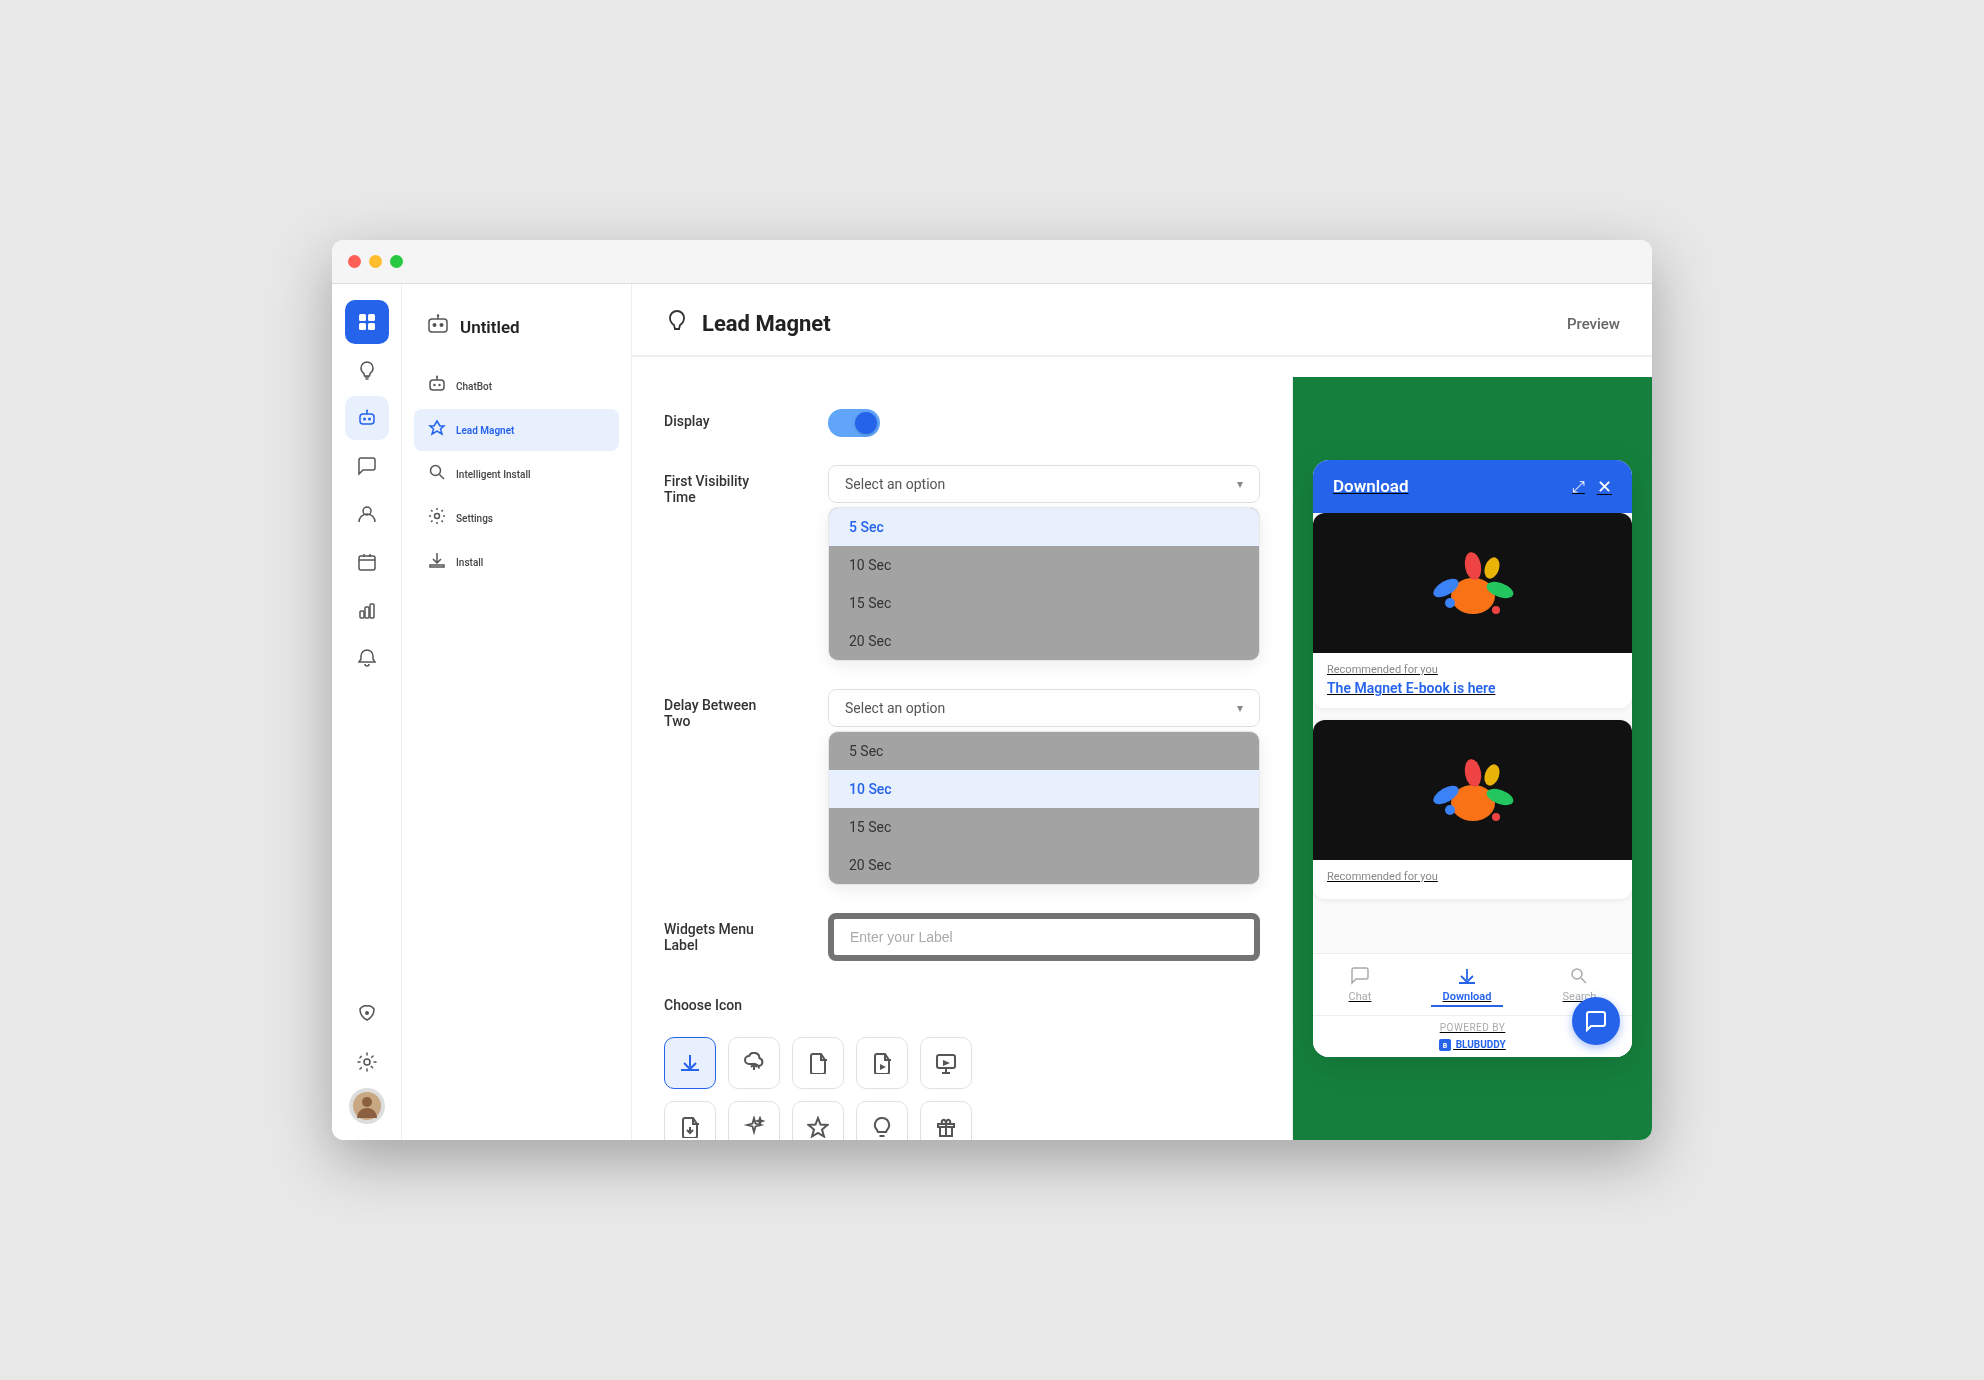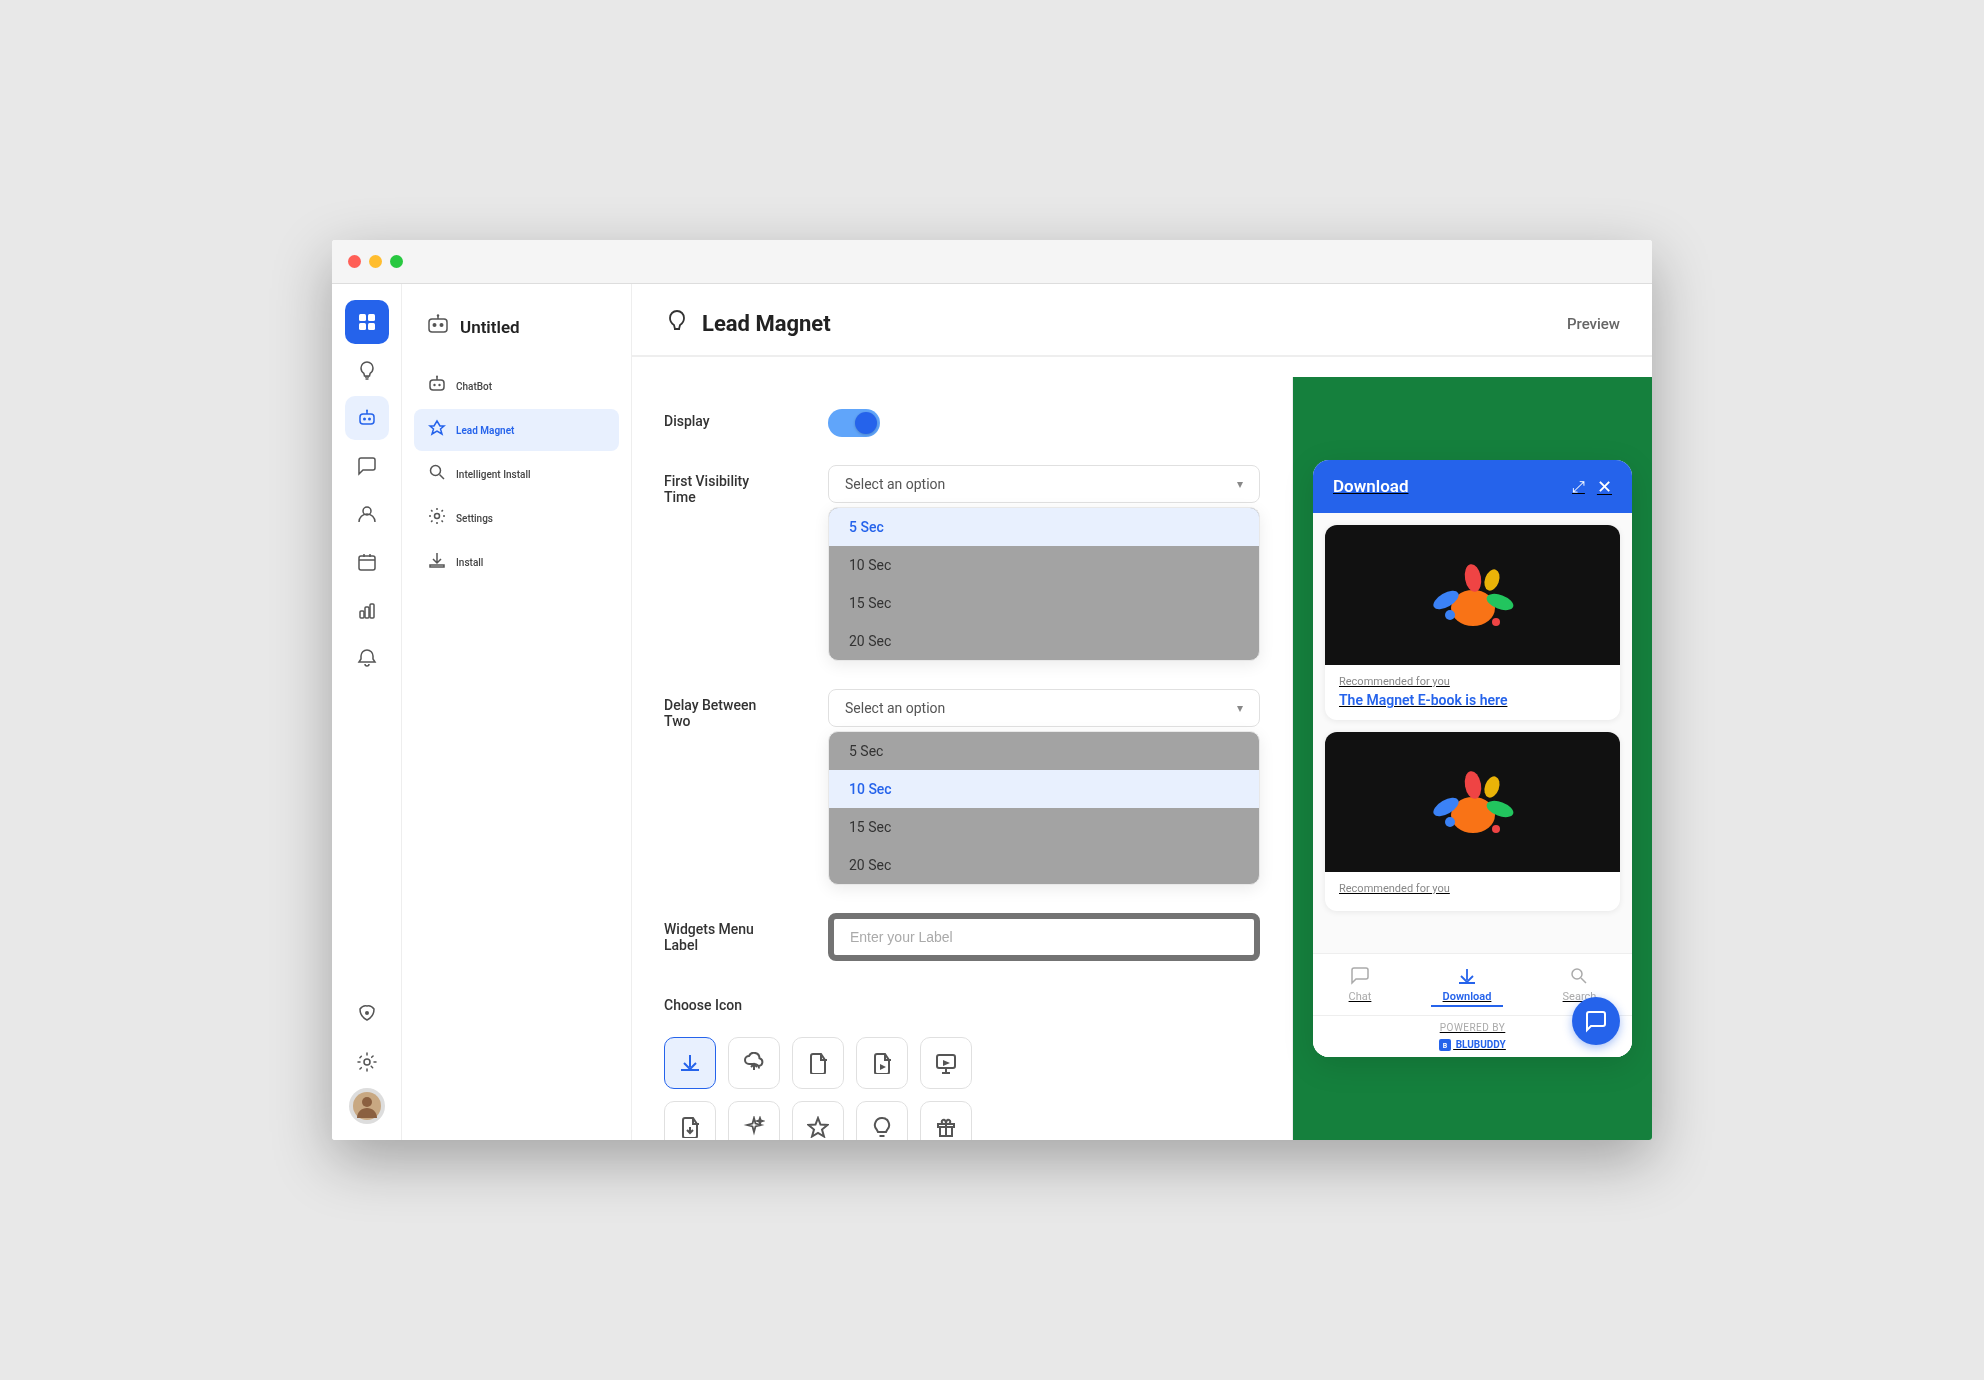--- a/index.html
+++ b/index.html
@@ -8,21 +8,21 @@
       background: #e8e8e8;
       display: flex;
       align-items: center;
       justify-content: center;
       min-height: 100vh;
     }
     .window {
       width: 1320px;
       height: 900px;
       background: #fff;
-      border-radius: 3px;
+      border-radius: 12px;
       box-shadow: 0 20px 60px rgba(0,0,0,0.3);
       overflow: hidden;
       display: flex;
       flex-direction: column;
     }
     .titlebar {
       height: 44px;
       background: #f5f5f5;
       border-bottom: 1px solid #ddd;
       display: flex;
@@ -330,21 +330,20 @@
       gap: 12px;
       align-items: center;
     }
     .widget-header-actions span {
       cursor: pointer;
       font-size: 16px;
     }
     .widget-body {
       height: 440px;
       overflow-y: auto;
-      padding: 12px;
       background: #fafafa;
     }
     .widget-card {
       background: #fff;
       border-radius: 12px;
       overflow: hidden;
       margin-bottom: 12px;
       box-shadow: 0 1px 6px rgba(0,0,0,0.08);
     }
     .widget-card-image {

